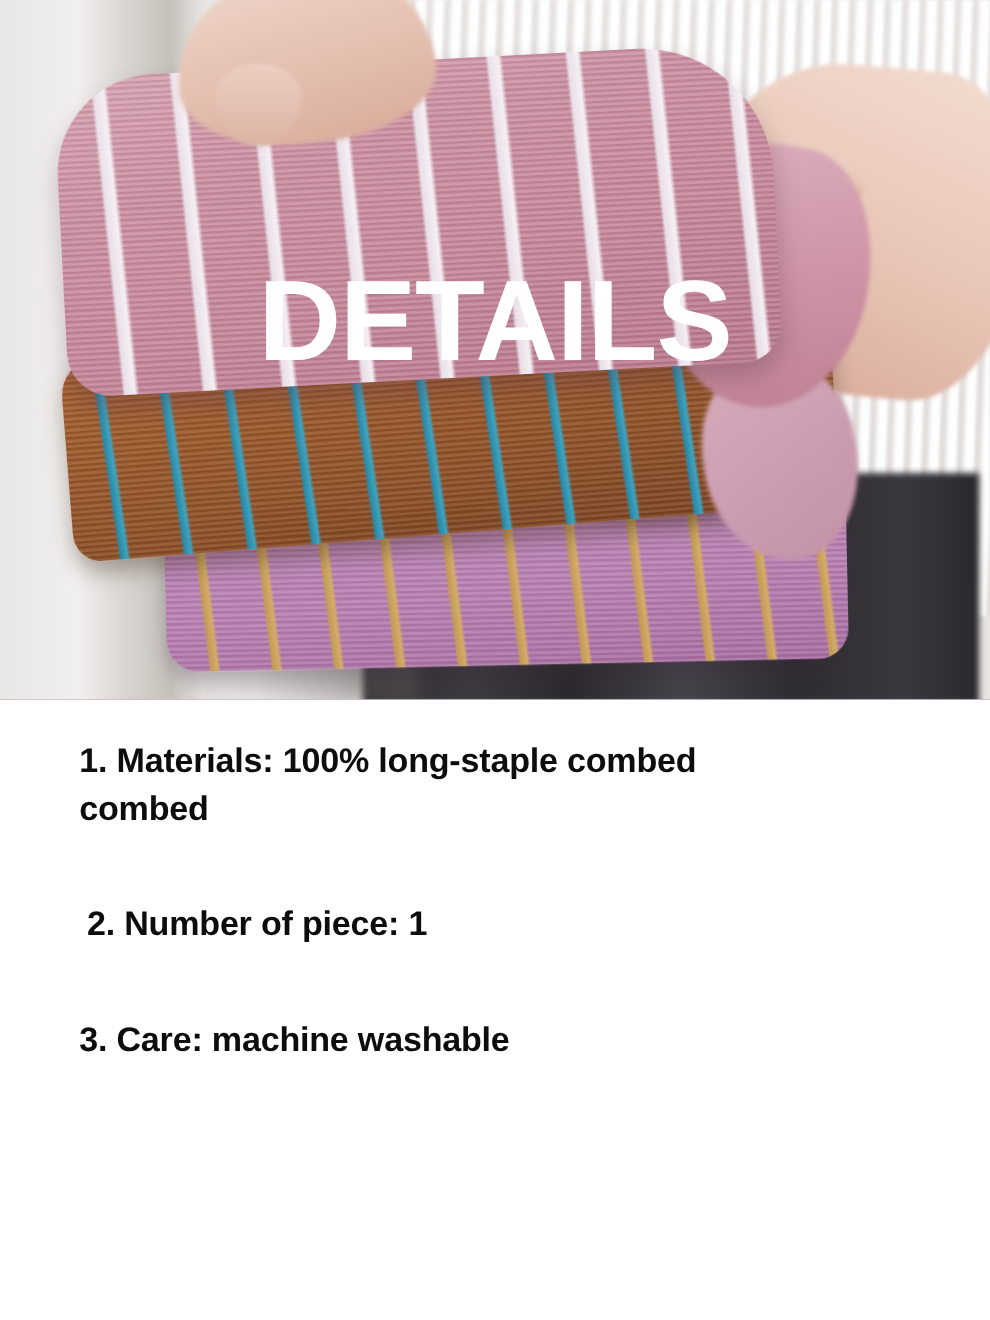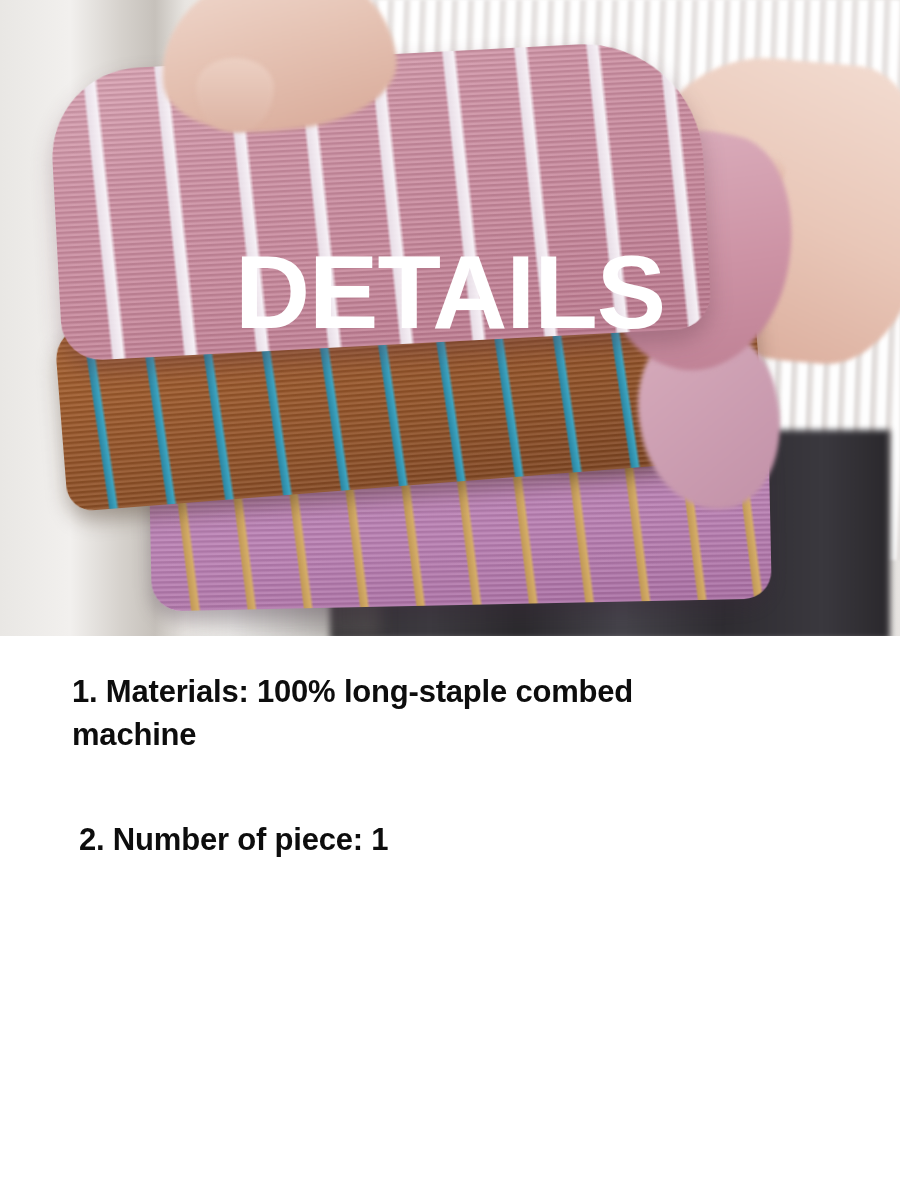--- a/index.html
+++ b/index.html
@@ -237,27 +237,28 @@
     <div class="hand hand-left"></div>
     <div class="hand hand-left-finger"></div>
 
     <div class="details-title">DETAILS</div>
   </div>
 
   <div class="info">
 
     <div class="info-item">
       <div>1. Materials: 100% long-staple combed</div>
-      <div>machine</div>
+      <div>combed</div>
     </div>
 
     <div class="gap-1"></div>
 
     <div class="info-item indent">2. Number of piece: 1</div>
 
     <div class="gap-2"></div>
 
+    <div class="info-item">3. Care: machine washable</div>
 
     <div class="gap-3"></div>
 
 
   </div>
 </div>
 
 </body></html>

